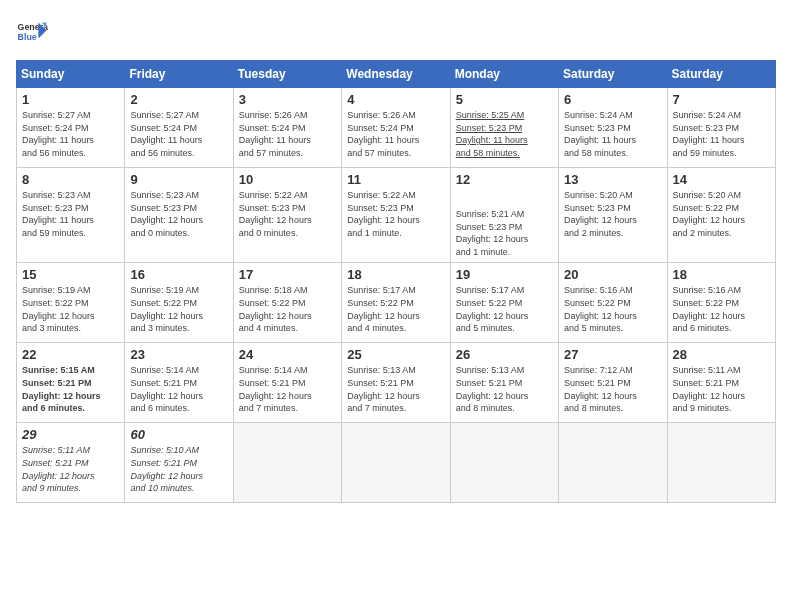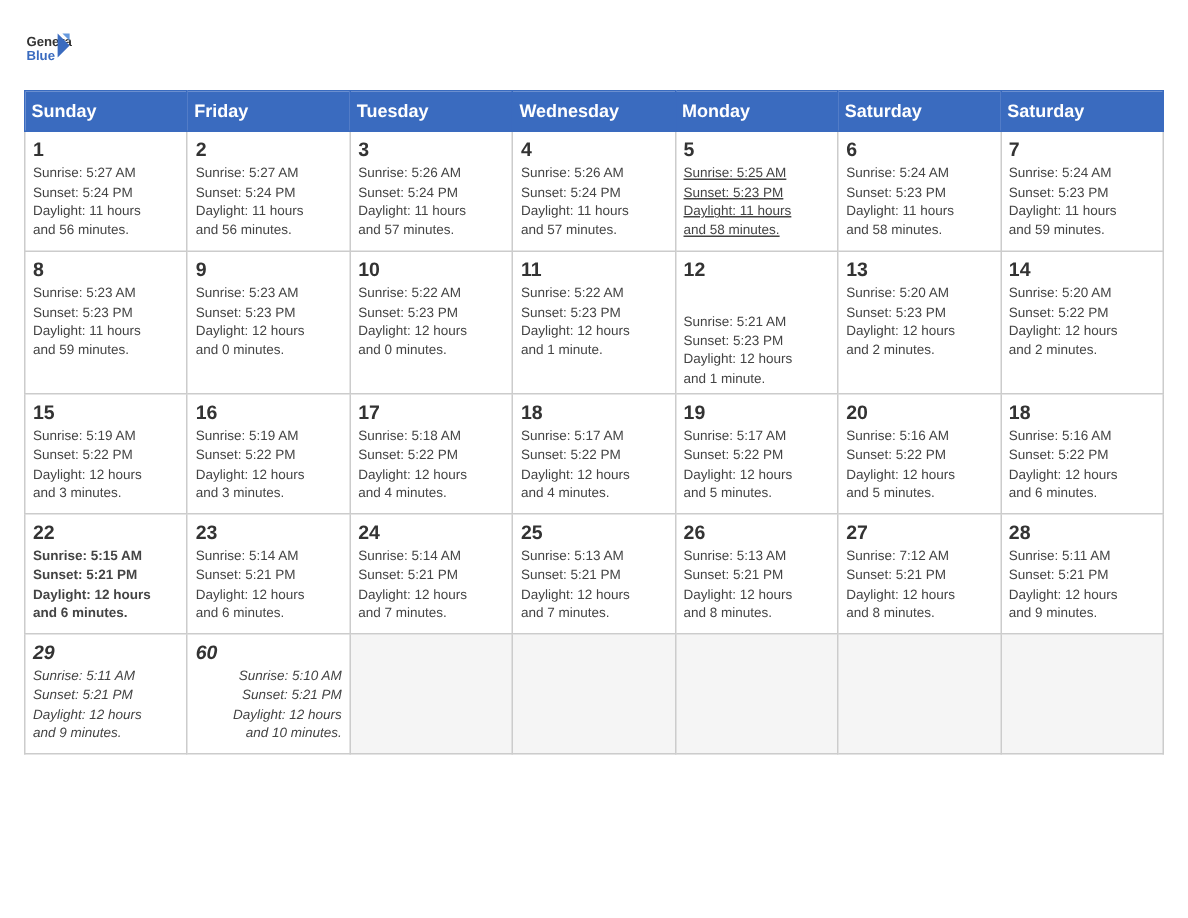--- a/index.html
+++ b/index.html
@@ -319,21 +319,21 @@
       <tr>
         <td>
           <span class="day-num">29</span>
           <div class="day-info" style="white-space: pre-line;">Sunrise: 5:11 AM
 Sunset: 5:21 PM
 Daylight: 12 hours
 and 9 minutes.</div>
         </td>
         <td>
           <span class="day-num">60</span>
-          <div class="day-info" style="white-space: pre-line; text-align: right;">Sunrise: 5:10 AM
+          <div class="day-info" style="white-space: pre-line;">Sunrise: 5:10 AM
 Sunset: 5:21 PM
 Daylight: 12 hours
 and 10 minutes.</div>
         </td>
         <td class="empty"></td>
         <td class="empty"></td>
         <td class="empty"></td>
         <td class="empty"></td>
         <td class="empty"></td>
       </tr>

